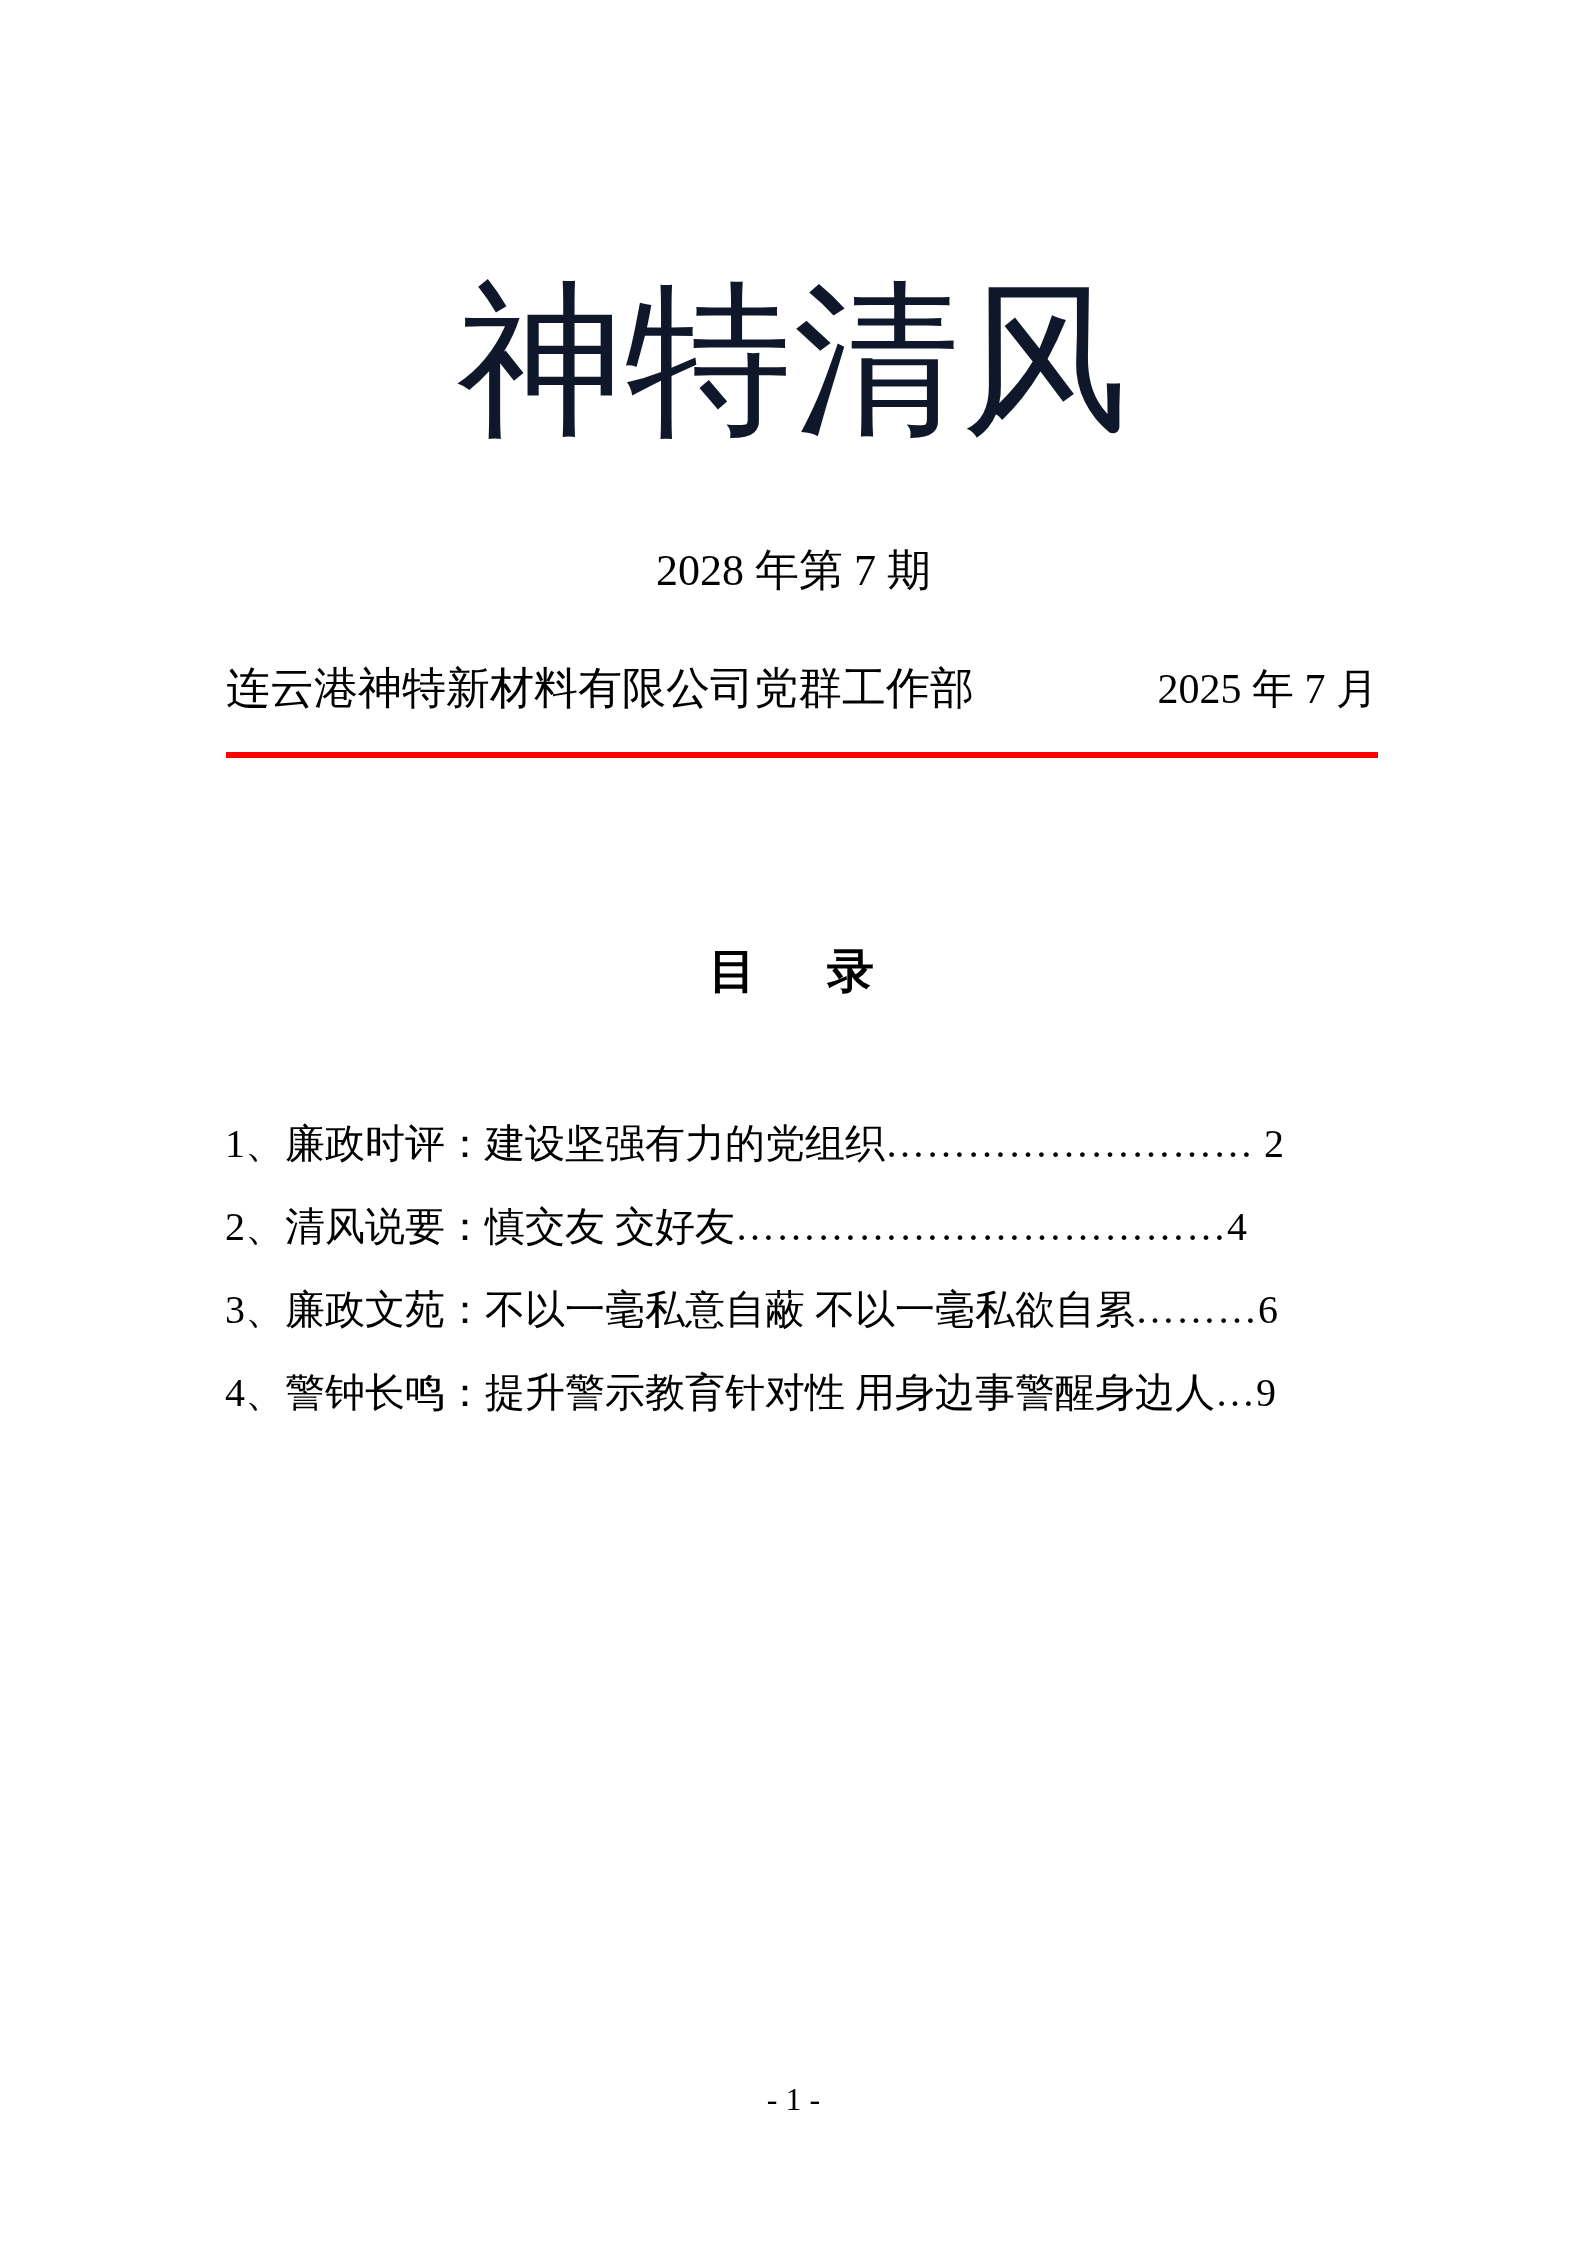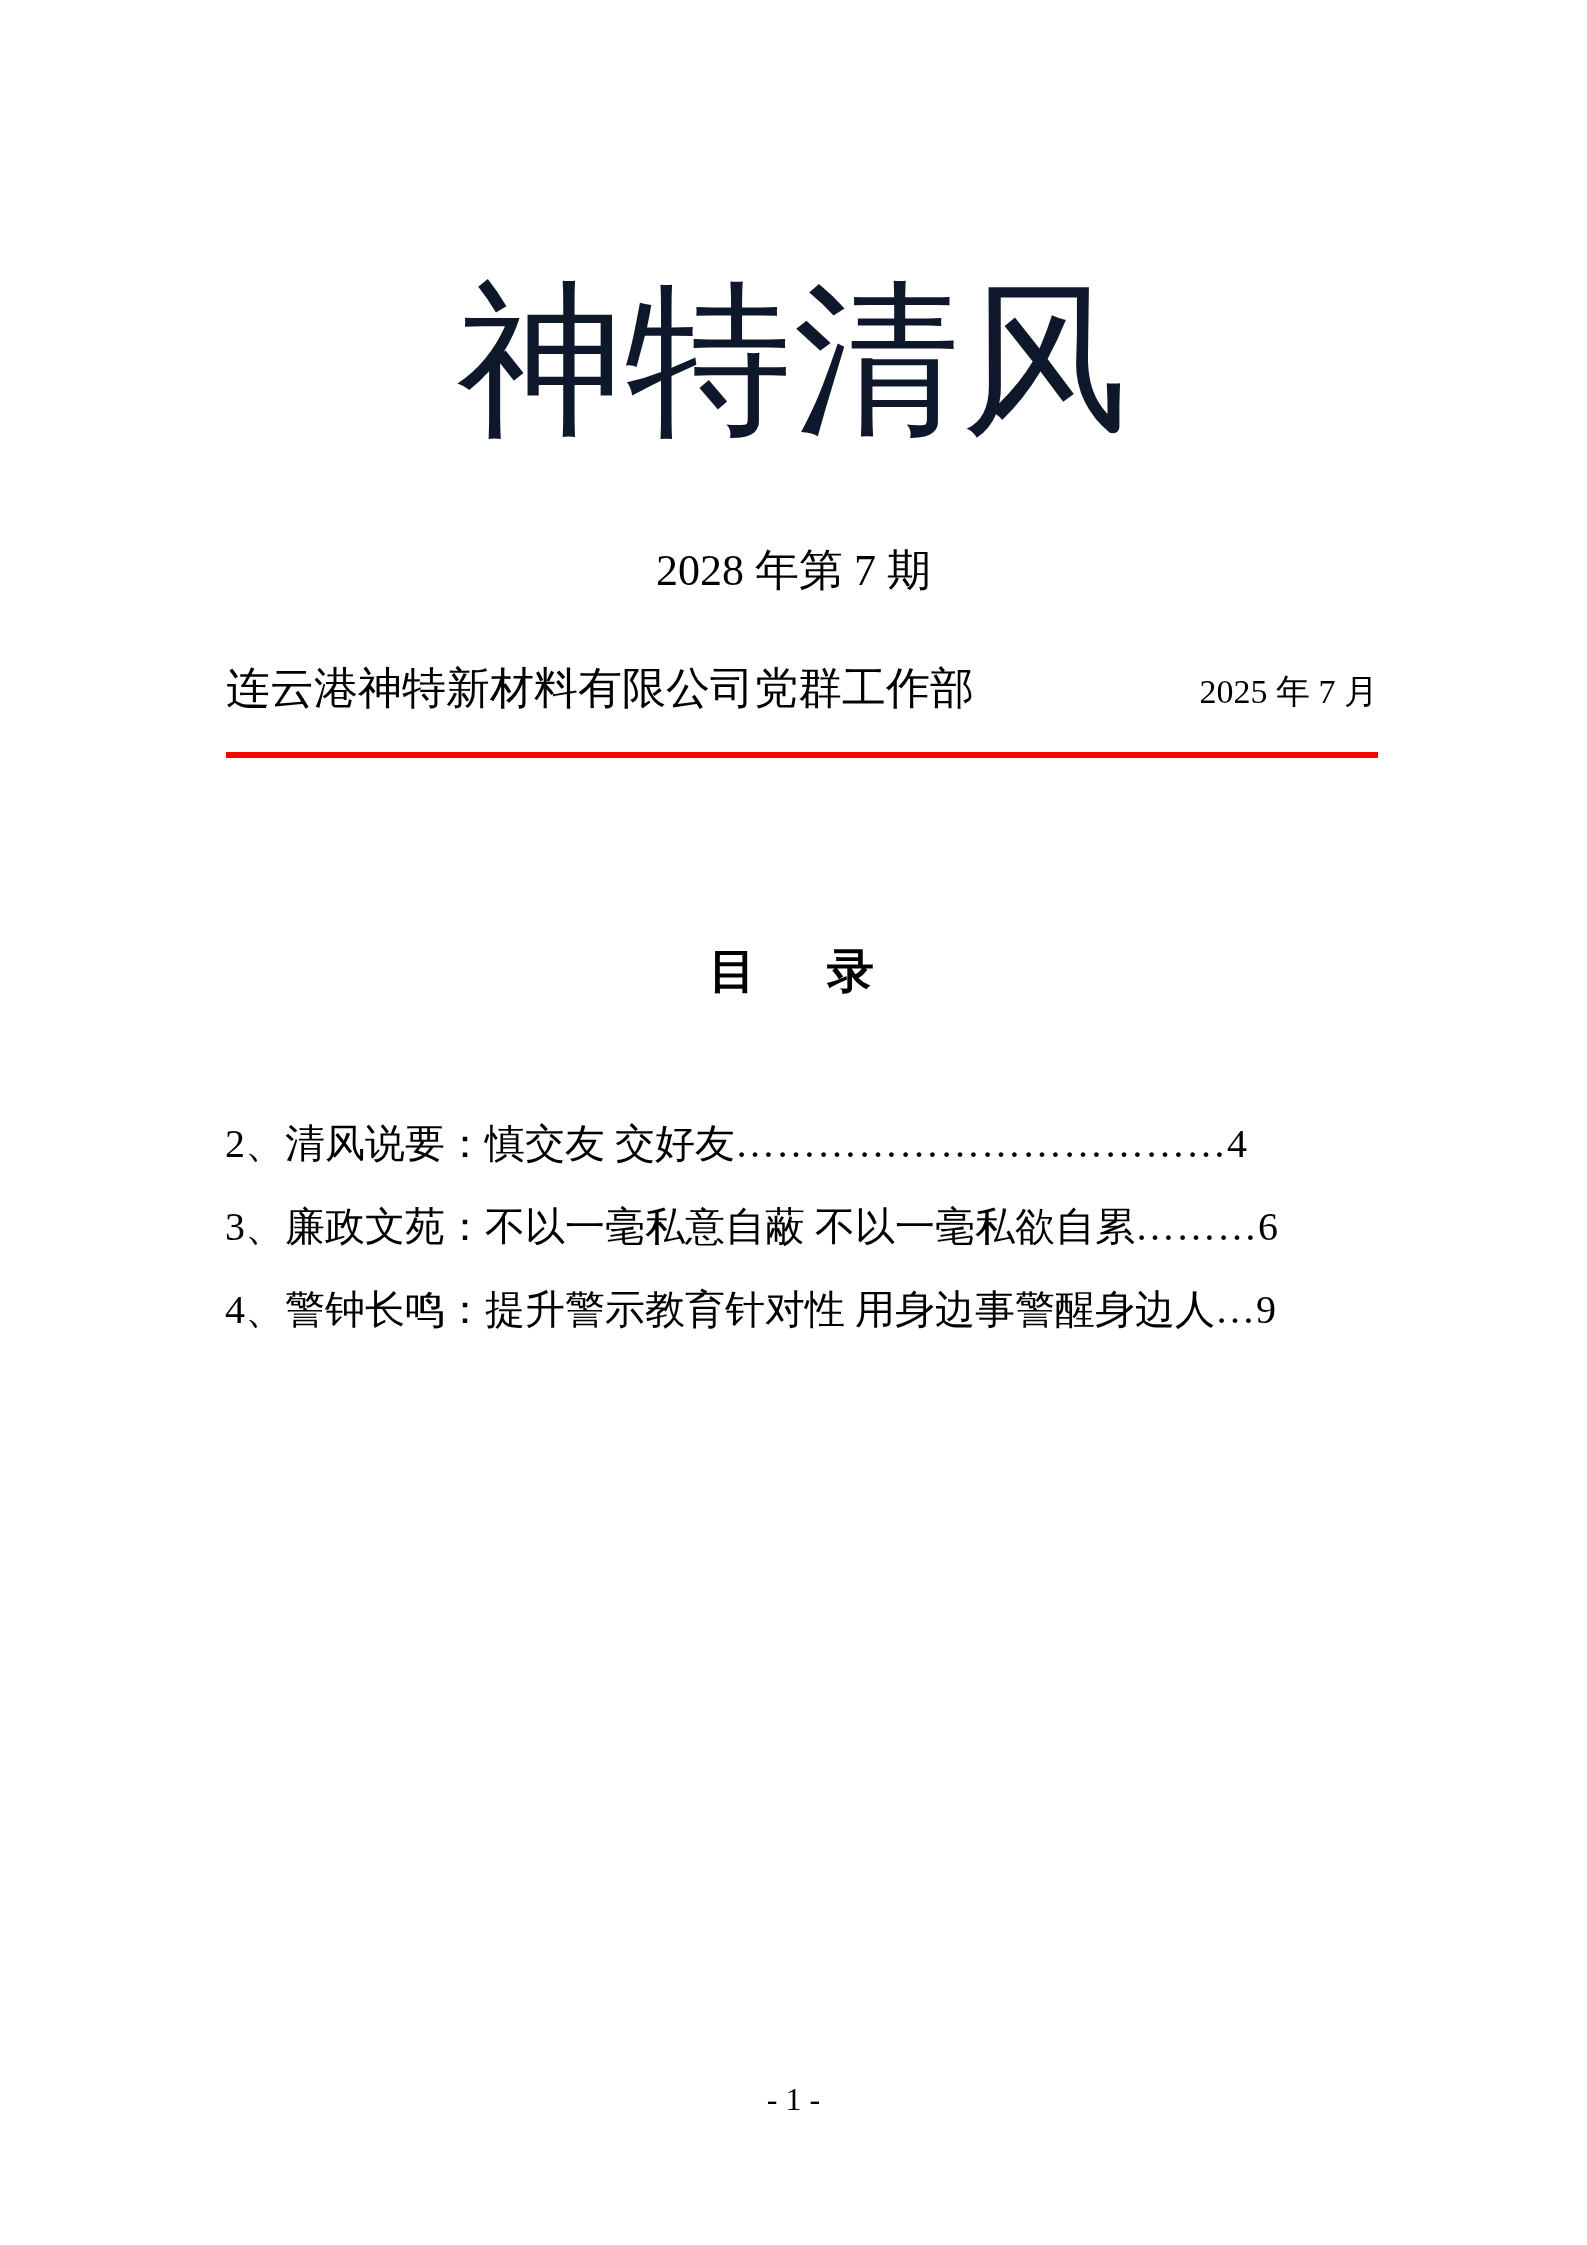--- a/index.html
+++ b/index.html
@@ -43,21 +43,21 @@
     width: 1152px;
     display: flex;
     justify-content: space-between;
     align-items: baseline;
   }
   .publisher-name {
     font-size: 44px;
     line-height: 1.3;
   }
   .issue-date {
-    font-size: 34px;
+    font-size: 42px;
     line-height: 1.3;
   }
   .red-rule {
     position: absolute;
     top: 752px;
     left: 226px;
     width: 1152px;
     height: 6px;
   }
   .toc-heading {
@@ -110,20 +110,23 @@
     <span class="publisher-name">连云港神特新材料有限公司党群工作部</span>
     <span class="issue-date">2025 年 7 月</span>
   </div>
 
   <div class="red-rule" style="background: rgb(254, 0, 0);"></div>
 
   <div class="toc-heading">目　录</div>
 
   <div class="toc-list">
     <div class="toc-item">
+      <span>1、廉政时评：建设坚强有力的党组织</span><span class="leader">………………………</span><span> 2</span>
+    </div>
+    <div class="toc-item">
       <span>2、清风说要：慎交友 交好友</span><span class="leader">………………………………</span><span>4</span>
     </div>
     <div class="toc-item">
       <span>3、廉政文苑：不以一毫私意自蔽 不以一毫私欲自累</span><span class="leader">………</span><span>6</span>
     </div>
     <div class="toc-item">
       <span>4、警钟长鸣：提升警示教育针对性 用身边事警醒身边人</span><span class="leader">…</span><span>9</span>
     </div>
   </div>
 

